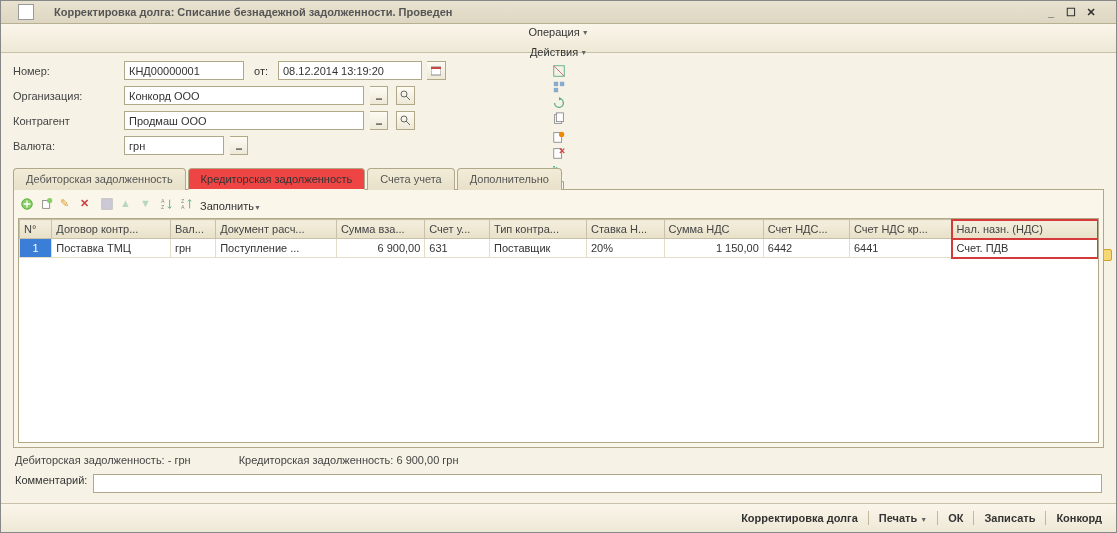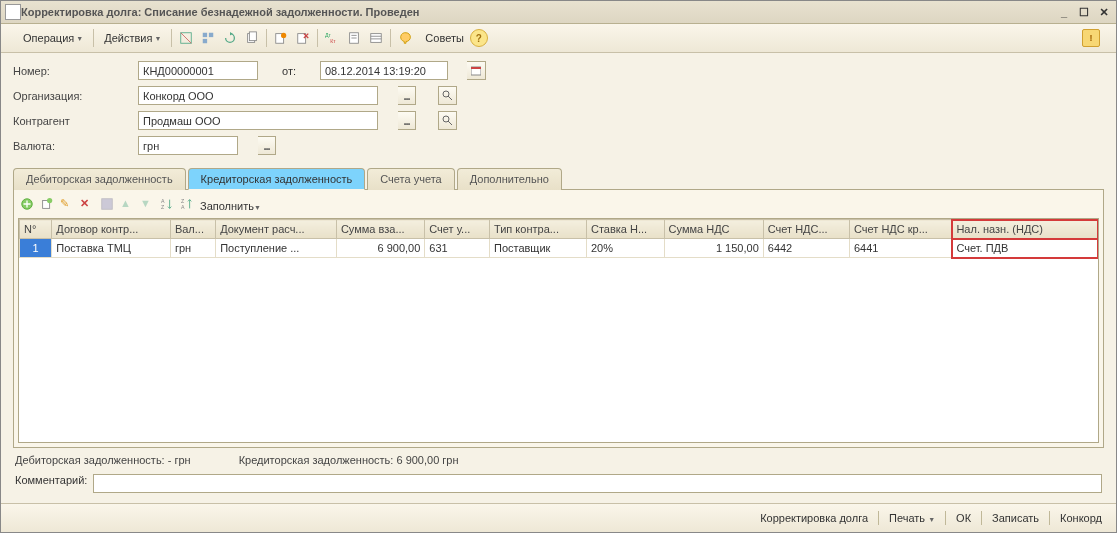--- a/index.html
+++ b/index.html
@@ -1,51 +1,51 @@
 <!DOCTYPE html>
 <html><head>
 <meta charset="utf-8">
 <style>
 html,body{margin:0;padding:0;font-family:Arial,sans-serif;font-size:11px;color:#333;background:#fff;}
 .window{width:1117px;height:533px;border:1px solid #888;box-sizing:border-box;display:flex;flex-direction:column;background:#f6f2e6;}
-.titlebar{height:22px;background:linear-gradient(#e8e2d0,#ddd6c2);border-bottom:1px solid #b8b090;display:flex;align-items:center;padding:0 4px;gap:0;}
+.titlebar{height:22px;background:linear-gradient(#e8e2d0,#ddd6c2);border-bottom:1px solid #b8b090;display:flex;align-items:center;padding:0 17px;gap:20px;}
 .titlebar .doc-icon{width:14px;height:14px;background:#fff;border:1px solid #999;}
 .titlebar .title{font-weight:bold;color:#555;flex:1;}
 .titlebar .winbtns{display:flex;gap:4px;}
 .titlebar .winbtn{width:16px;height:14px;display:flex;align-items:center;justify-content:center;font-weight:bold;color:#333;cursor:pointer;}
-.toolbar{height:28px;background:linear-gradient(#faf6ea,#eee8d6);border-bottom:1px solid #c8c0a8;display:flex;align-items:center;padding:0 16px;gap:2px;}
+.toolbar{height:28px;background:linear-gradient(#faf6ea,#eee8d6);border-bottom:1px solid #c8c0a8;display:flex;align-items:center;padding:0 4px;gap:2px;flex-direction:column;}
 .toolbar .menuitem{padding:2px 6px;cursor:pointer;display:flex;align-items:center;gap:2px;}
 .toolbar .sep{width:1px;height:18px;background:#c8c0a8;margin:0 2px;}
 .toolbar .tbtn{width:20px;height:20px;display:flex;align-items:center;justify-content:center;cursor:pointer;border-radius:2px;}
 .toolbar .advice{display:flex;align-items:center;gap:12px;padding:2px 4px;cursor:pointer;}
 .caret{font-size:7px;color:#666;}
 .body{flex:1;padding:8px 12px;display:flex;flex-direction:column;min-height:0;}
-.form-row{display:flex;align-items:center;margin-bottom:6px;gap:20px;}
+.form-row{display:flex;align-items:center;margin-bottom:6px;gap:6px;}
 .label{width:105px;color:#444;}
 .input{height:19px;border:1px solid #b0a888;background:#fff;padding:0 4px;display:flex;align-items:center;box-sizing:border-box;}
 .input-ellipsis{width:18px;height:19px;border:1px solid #b0a888;border-left:none;background:linear-gradient(#fdfbf3,#eee8d6);display:flex;align-items:center;justify-content:center;cursor:pointer;box-sizing:border-box;font-weight:bold;color:#555;letter-spacing:-1px;}
 .input-mag{width:19px;height:19px;border:1px solid #b0a888;background:linear-gradient(#fdfbf3,#eee8d6);display:flex;align-items:center;justify-content:center;cursor:pointer;box-sizing:border-box;margin-left:2px;}
 .tabs{display:flex;border-bottom:1px solid #b0a888;margin-top:6px;}
 .tab{padding:4px 12px;border:1px solid #b0a888;border-bottom:none;background:linear-gradient(#f2ecd8,#e8e0c8);margin-right:2px;border-radius:4px 4px 0 0;cursor:pointer;color:#555;position:relative;top:1px;}
-.tab.active{background:#7dd3fc;border-bottom:1px solid #faf6ea;font-weight:normal;color:#333;}
+.tab.active{background:#ef4444;border-bottom:1px solid #faf6ea;font-weight:normal;color:#333;}
 .tabcontent{border:1px solid #b0a888;border-top:none;background:#faf6ea;padding:4px;flex:1;display:flex;flex-direction:column;min-height:0;}
 .tabletoolbar{height:24px;display:flex;align-items:center;gap:2px;padding:0 2px;}
 .tabletoolbar .tbtn{width:18px;height:18px;}
 .tablewrap{flex:1;border:1px solid #b0a888;background:#fff;overflow:auto;min-height:0;}
 table.grid{border-collapse:collapse;width:100%;table-layout:fixed;}
 table.grid th{background:linear-gradient(#f4efdf,#e8e0c8);border:1px solid #c8c0a8;padding:3px 4px;font-weight:normal;text-align:left;color:#444;overflow:hidden;white-space:nowrap;text-overflow:ellipsis;}
 table.grid td{border:1px solid #e4ddc8;padding:3px 4px;overflow:hidden;white-space:nowrap;text-overflow:ellipsis;}
 table.grid td.num{text-align:right;}
 table.grid .rowmark{background:#3a7ed8;color:#fff;text-align:center;width:28px;}
 .footer-totals{padding:6px 2px;display:flex;gap:48px;color:#444;}
 .comment-row{display:flex;align-items:flex-start;gap:6px;padding:2px;}
 .comment-row .input{flex:1;}
 .bottombar{height:28px;border-top:1px solid #c8c0a8;background:linear-gradient(#faf6ea,#eee8d6);display:flex;align-items:center;justify-content:flex-end;padding:0 10px;gap:6px;}
-.bottombar .link{color:#333;cursor:pointer;padding:0 4px;}
-.bottombar .link.bold{font-weight:normal;}
+.bottombar .link{color:#333;cursor:pointer;padding:0 4px;font-weight:bold;}
+.bottombar .link.bold{font-weight:bold;}
 .bottombar .vsep{width:1px;height:14px;background:#c0b898;}
 .highlight-col{outline:2px solid #d43a3a;outline-offset:-1px;}
 .icon-svg{width:14px;height:14px;}
 .help-icon{width:16px;height:16px;border-radius:50%;background:#fbe58a;border:1px solid #d8b040;display:flex;align-items:center;justify-content:center;font-weight:bold;color:#a07010;font-size:10px;}
 .cal-icon{width:16px;height:16px;display:flex;align-items:center;justify-content:center;margin-left:-1px;border:1px solid #b0a888;border-left:none;background:linear-gradient(#fdfbf3,#eee8d6);cursor:pointer;box-sizing:border-box;height:19px;width:19px;}
 .pencil{color:#e0a030;}
 .warn-icon{margin-left:auto;width:16px;height:16px;background:#f7d774;border:1px solid #d0a030;border-radius:2px;display:flex;align-items:center;justify-content:center;color:#a06000;font-weight:bold;font-size:9px;}
 </style>
 </head>
 <body>
@@ -143,21 +143,21 @@
   </div>
 
   <div class="body">
 
     <div class="form-row">
       <div class="label">Номер:</div>
       <div class="input" style="width:120px">
           <span>КНД00000001</span>
         </div>
       <div style="margin:0 4px">от:</div>
-      <div class="input" style="width:128px">
+      <div class="input" style="width:144px">
           <span>08.12.2014 13:19:20</span>
         </div>
       <div class="cal-icon">
           <svg width="10" height="10" viewBox="0 0 10 10">
             <rect x="0" y="1" width="10" height="8" fill="#fff" stroke="#888"></rect>
             <rect x="0" y="1" width="10" height="2" fill="#c44"></rect>
           </svg>
         </div>
     </div>
 

